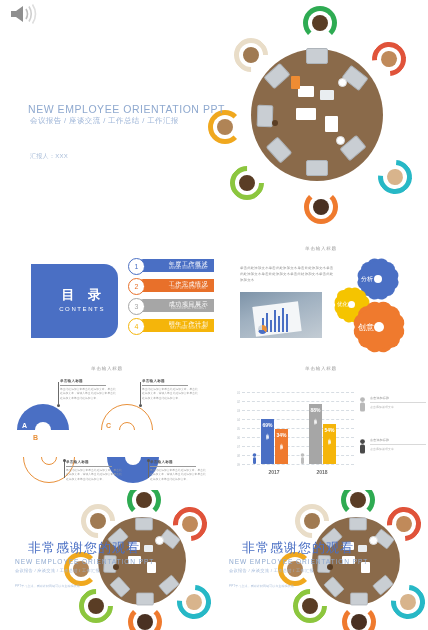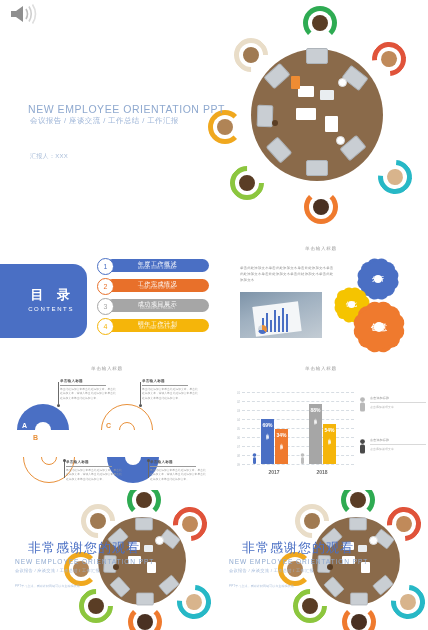--- a/index.html
+++ b/index.html
@@ -30,21 +30,21 @@
   .seat .chair{position:absolute;left:0;top:0;width:34px;height:34px;border-radius:50%;
        border:5px solid var(--c);border-bottom-color:transparent;box-sizing:border-box;}
   .seat .head{position:absolute;left:9px;top:9px;width:16px;height:16px;border-radius:50%;background:var(--h);}
   .lap{position:absolute;width:20px;height:14px;background:#c9ced3;border-radius:2px;
        border:1px solid #aeb4ba;}
   .paper{position:absolute;background:#fff;border-radius:1px;}
   .cupw{position:absolute;width:7px;height:7px;border-radius:50%;background:#fff;border:1px solid #ddd;}
   .cupd{position:absolute;width:6px;height:6px;border-radius:50%;background:#5b3e24;}
 
   
-  .s2{grid-column:1;grid-row:2;}
+  .s2{grid-column:1;grid-row:2;margin-left:31px;}
   .toc-panel{position:absolute;left:-18px;top:24px;width:105px;height:74px;
       background:#4a6fc4;border-radius:0 14px 14px 0;}
   .toc-cn{position:absolute;right:12px;top:22px;color:#fff;font-size:13px;
       font-weight:bold;letter-spacing:5px;}
   .toc-en{position:absolute;right:13px;top:42px;color:#fff;font-size:6px;letter-spacing:1.6px;}
   .toc-list{position:absolute;left:97px;top:18px;width:112px;}
   .toc-row{position:relative;height:15px;margin-bottom:5px;display:flex;align-items:center;}
   .toc-num{position:absolute;left:0;top:0;width:15px;height:15px;border-radius:50%;
       border:1.2px solid var(--c);color:var(--c);font-size:7px;display:flex;
       align-items:center;justify-content:center;background:#fff;z-index:2;}
@@ -59,22 +59,22 @@
       font-size:4.6px;color:#9a9a9a;letter-spacing:.7px;}
   .g-body{position:absolute;left:26px;top:26px;width:96px;font-size:3.4px;
       line-height:1.75;color:#8d8d8d;letter-spacing:.2px;}
   .g-photo{position:absolute;left:26px;top:52px;width:82px;height:46px;
       background:linear-gradient(160deg,#7d93a8 0%,#9fb0c0 40%,#c3ccd4 100%);overflow:hidden;}
   .g-photo .sheet{position:absolute;left:14px;top:12px;width:46px;height:30px;background:#f4f6f8;
       transform:rotate(-7deg);}
   .g-photo .bar{position:absolute;bottom:6px;width:2px;background:#4a6fc4;}
   .g-photo .pie{position:absolute;left:18px;bottom:4px;width:9px;height:9px;border-radius:50%;
       background:conic-gradient(#e8903a 0 35%,#4a6fc4 0 70%,#cfd6dd 0 100%);}
-  .gear{position:absolute;border-radius:22%;display:flex;align-items:center;justify-content:center;
-      color:#fff;font-weight:bold;}
+  .gear{position:absolute;border-radius:22%;display:flex;align-items:center;
+      color:#fff;font-weight:normal;}
   .gear::before,.gear::after{content:"";position:absolute;left:50%;top:50%;width:100%;height:100%;
       transform:translate(-50%,-50%) rotate(30deg);border-radius:22%;background:inherit;}
   .gear::after{transform:translate(-50%,-50%) rotate(60deg);}
   .gear span{position:relative;z-index:3;}
   .gear i{position:absolute;left:50%;top:50%;width:26%;height:26%;margin:-13% 0 0 -13%;
       border-radius:50%;background:#fff;z-index:2;font-style:normal;}
 
   
   .s4{grid-column:1;grid-row:3;}
   .halfring{position:absolute;width:52px;height:52px;}

